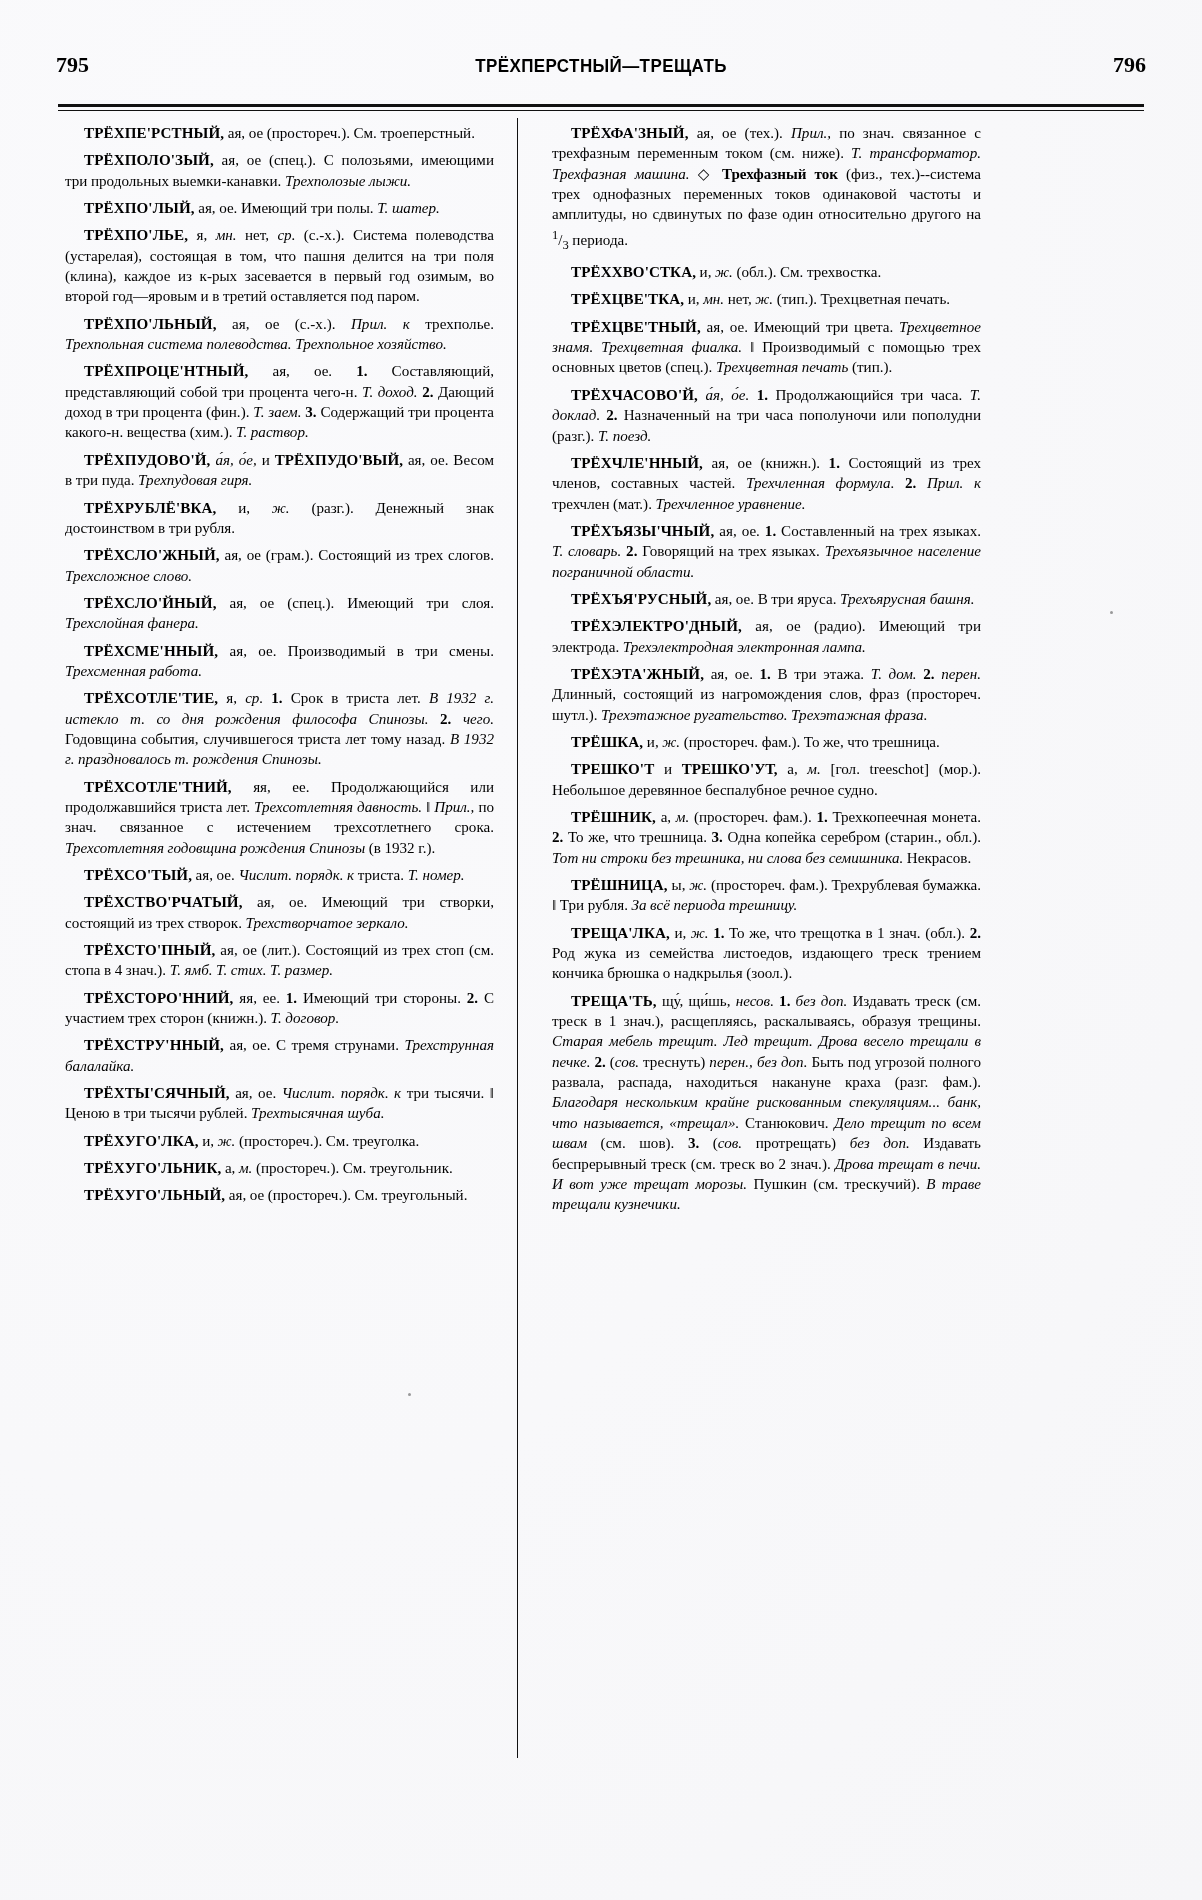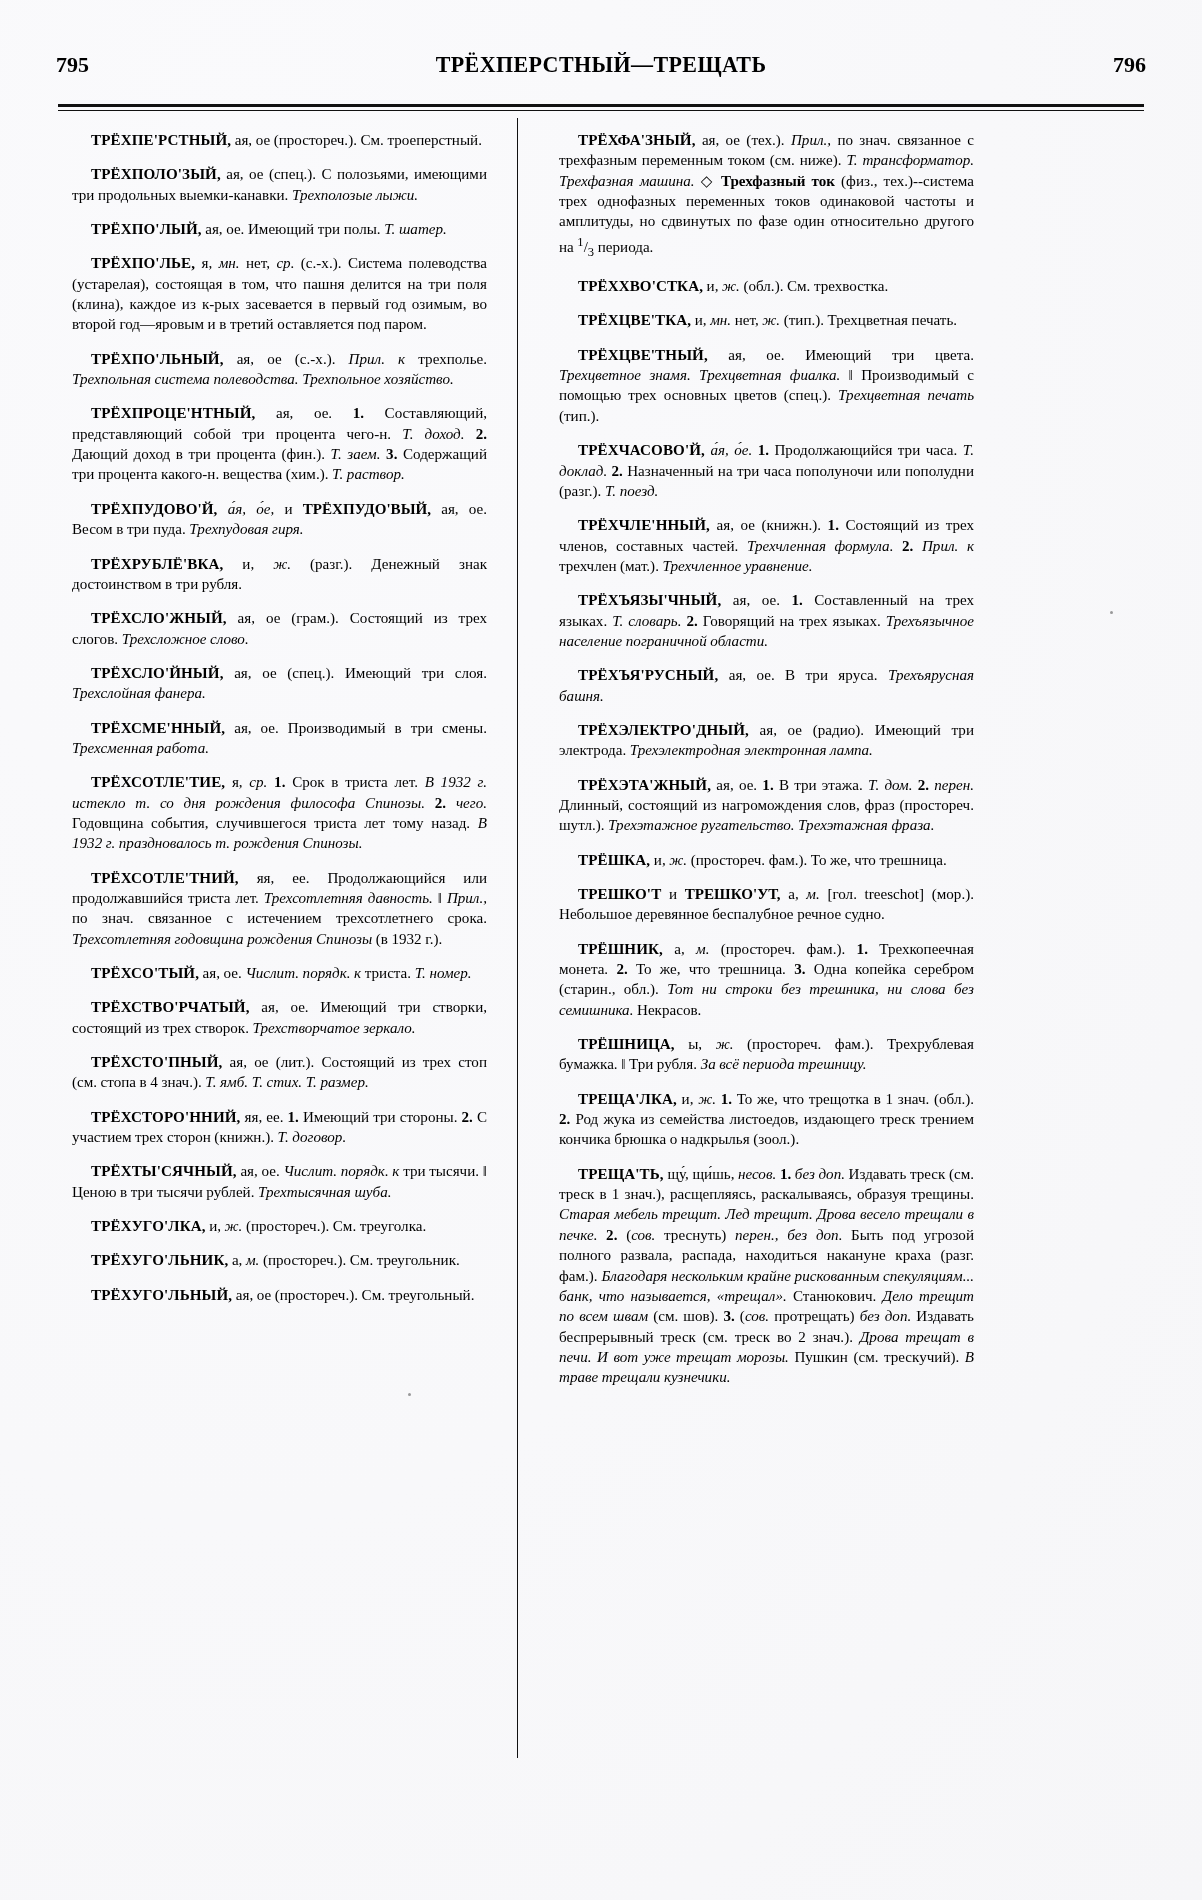--- a/index.html
+++ b/index.html
@@ -37,23 +37,23 @@
     align-items: baseline;
     justify-content: space-between;
     font-weight: bold;
   }
   .folio {
     font-size: 22px;
     letter-spacing: 0px;
     font-family: "Liberation Serif", serif;
   }
   .runtitle {
-    font-size: 22px;
+    font-size: 17px;
     letter-spacing: 0.4px;
-    font-family: Liberation Serif, serif;
+    font-family: Liberation Sans, sans-serif;
     transform: scaleY(1.05);
   }
 
   
   .rule-top {
     position: absolute;
     left: 58px;
     right: 58px;
     top: 104px;
     border-top: 3px solid #111;
@@ -85,21 +85,21 @@
   .col-right { padding-left: 27px; }
   .col-divider {
     width: 1px;
     background: #111;
     margin-top: 2px;
     margin-bottom: 8px;
     flex: 0 0 1px;
   }
 
   .entry {
-    margin: 14px;
+    margin: 7px;
     text-indent: 19px;
     text-align: justify;
   }
   .hw {
     font-weight: bold;
     letter-spacing: 0.1px;
   }
 
   
   .speck {
@@ -135,20 +135,21 @@
         <p class="entry"><span class="hw">ТРЁХРУБЛЁ'ВКА,</span><span> и, <i>ж.</i> (разг.). Денежный знак достоинством в три рубля.</span></p>
         <p class="entry"><span class="hw">ТРЁХСЛО'ЖНЫЙ,</span><span> ая, ое (грам.). Состоящий из трех слогов. <i>Трехсложное слово.</i></span></p>
         <p class="entry"><span class="hw">ТРЁХСЛО'ЙНЫЙ,</span><span> ая, ое (спец.). Имеющий три слоя. <i>Трехслойная фанера.</i></span></p>
         <p class="entry"><span class="hw">ТРЁХСМЕ'ННЫЙ,</span><span> ая, ое. Производимый в три смены. <i>Трехсменная работа.</i></span></p>
         <p class="entry"><span class="hw">ТРЁХСОТЛЕ'ТИЕ,</span><span> я, <i>ср.</i> <b>1.</b> Срок в триста лет. <i>В 1932 г. истекло т. со дня рождения философа Спинозы.</i> <b>2.</b> <i>чего.</i> Годовщина события, случившегося триста лет тому назад. <i>В 1932 г. праздновалось т. рождения Спинозы.</i></span></p>
         <p class="entry"><span class="hw">ТРЁХСОТЛЕ'ТНИЙ,</span><span> яя, ее. Продолжающийся или продолжавшийся триста лет. <i>Трехсотлетняя давность.</i> ‖ <i>Прил.,</i> по знач. связанное с истечением трехсотлетнего срока. <i>Трехсотлетняя годовщина рождения Спинозы</i> (в 1932 г.).</span></p>
         <p class="entry"><span class="hw">ТРЁХСО'ТЫЙ,</span><span> ая, ое. <i>Числит. порядк. к</i> триста. <i>Т. номер.</i></span></p>
         <p class="entry"><span class="hw">ТРЁХСТВО'РЧАТЫЙ,</span><span> ая, ое. Имеющий три створки, состоящий из трех створок. <i>Трехстворчатое зеркало.</i></span></p>
         <p class="entry"><span class="hw">ТРЁХСТО'ПНЫЙ,</span><span> ая, ое (лит.). Состоящий из трех стоп (см. стопа в 4 знач.). <i>Т. ямб. Т. стих. Т. размер.</i></span></p>
         <p class="entry"><span class="hw">ТРЁХСТОРО'ННИЙ,</span><span> яя, ее. <b>1.</b> Имеющий три стороны. <b>2.</b> С участием трех сторон (книжн.). <i>Т. договор.</i></span></p>
+        <p class="entry"><span class="hw">ТРЁХСТРУ'ННЫЙ,</span><span> ая, ое. С тремя струнами. <i>Трехструнная балалайка.</i></span></p>
         <p class="entry"><span class="hw">ТРЁХТЫ'СЯЧНЫЙ,</span><span> ая, ое. <i>Числит. порядк. к</i> три тысячи. ‖ Ценою в три тысячи рублей. <i>Трехтысячная шуба.</i></span></p>
         <p class="entry"><span class="hw">ТРЁХУГО'ЛКА,</span><span> и, <i>ж.</i> (простореч.). См. треуголка.</span></p>
         <p class="entry"><span class="hw">ТРЁХУГО'ЛЬНИК,</span><span> а, <i>м.</i> (простореч.). См. треугольник.</span></p>
         <p class="entry"><span class="hw">ТРЁХУГО'ЛЬНЫЙ,</span><span> ая, ое (простореч.). См. треугольный.</span></p>
       </div>
     <div class="col-divider"></div>
     <div class="col col-right" id="col-right">
         <p class="entry"><span class="hw">ТРЁХФА'ЗНЫЙ,</span><span> ая, ое (тех.). <i>Прил.,</i> по знач. связанное с трехфазным переменным током (см. ниже). <i>Т. трансформатор. Трехфазная машина.</i> ◇ <b>Трехфазный ток</b> (физ., тех.)--система трех однофазных переменных токов одинаковой частоты и амплитуды, но сдвинутых по фазе один относительно другого на <sup>1</sup>/<sub>3</sub> периода.</span></p>
         <p class="entry"><span class="hw">ТРЁХХВО'СТКА,</span><span> и, <i>ж.</i> (обл.). См. трехвостка.</span></p>
         <p class="entry"><span class="hw">ТРЁХЦВЕ'ТКА,</span><span> и, <i>мн.</i> нет, <i>ж.</i> (тип.). Трехцветная печать.</span></p>

